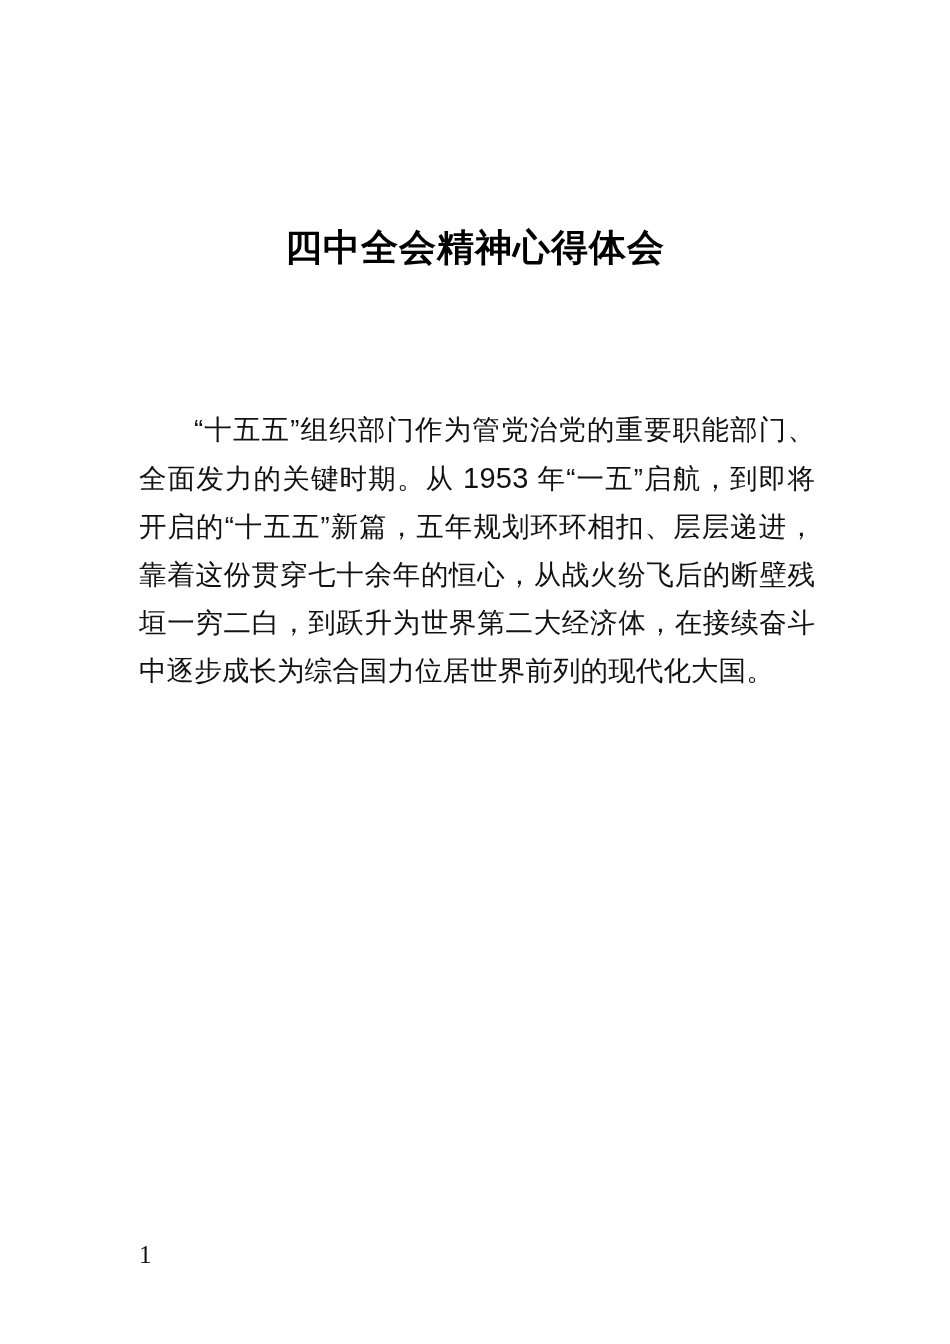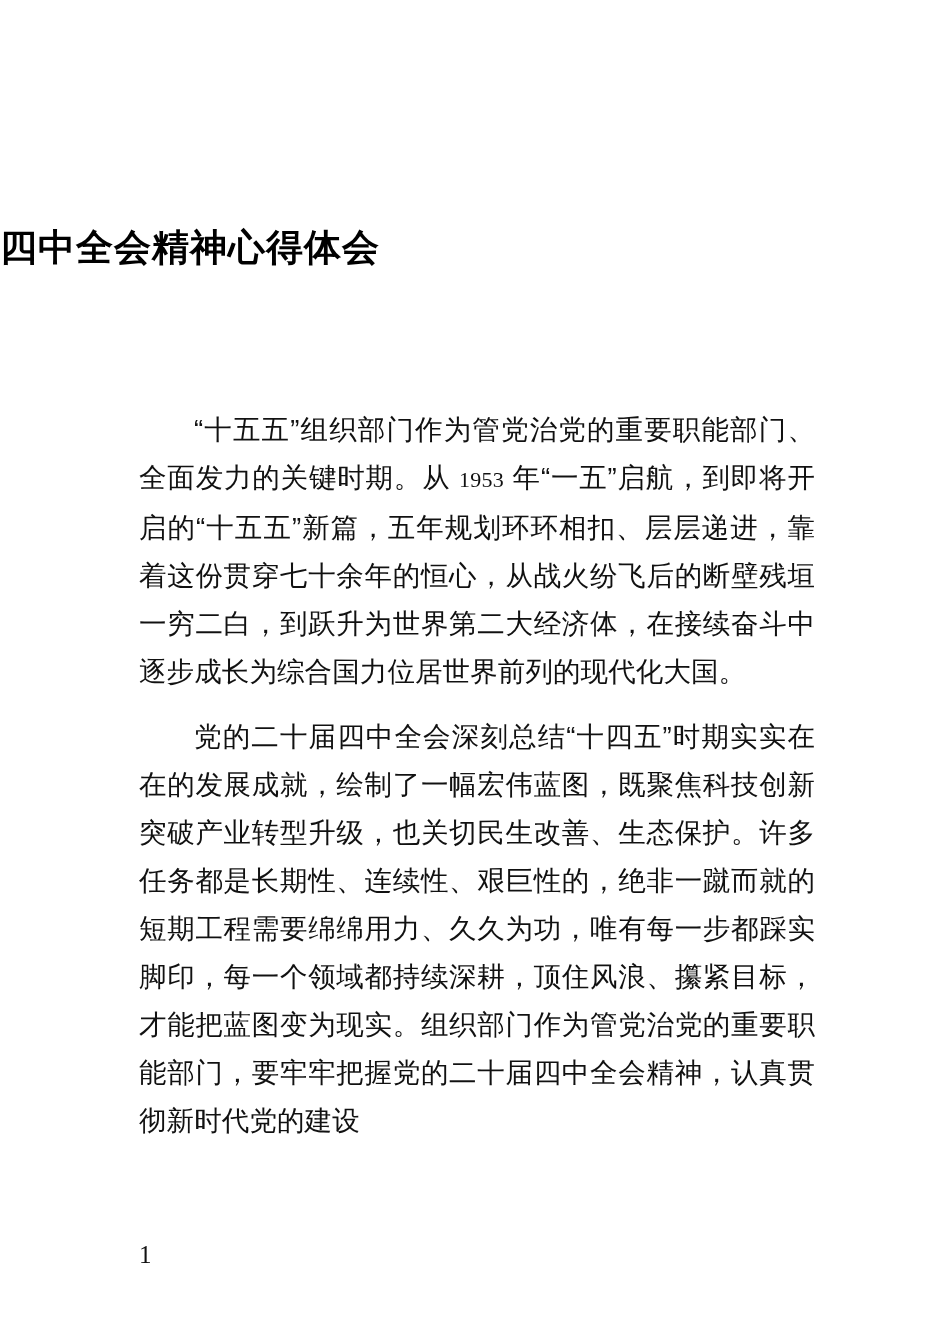--- a/index.html
+++ b/index.html
@@ -25,21 +25,21 @@
     height: 1344px;
     background: #ffffff;
   }
 
   
   .doc-title {
     position: absolute;
     left: 0;
     top: 196px;
     width: 950px;
-    text-align: left;
+    text-align: center;
     font-family: "Liberation Serif", "DejaVu Serif", serif;
     font-weight: bold;
     font-size: 37px;
     line-height: 54px;
     letter-spacing: 1px;
     color: #000000;
     white-space: nowrap;
   }
 
   
@@ -59,22 +59,22 @@
     text-justify: inter-ideograph;
     text-indent: 2em;
     margin: 0 0 17px 0;
     letter-spacing: 0.1px;
     word-break: break-all;
   }
   .para:last-child { margin-bottom: 0; }
 
   
   .num {
-    font-family: Liberation Serif, serif;
-    font-size: 22px;
+    font-family: Liberation Sans, sans-serif;
+    font-size: 29px;
     letter-spacing: 0.3px;
   }
 
   
   .page-number {
     position: absolute;
     left: 139px;
     top: 1240px;
     font-family: "Liberation Serif", "DejaVu Serif", serif;
     font-size: 25px;
@@ -86,19 +86,18 @@
 <body>
 
 <div class="page">
 
   <h1 class="doc-title">四中全会精神心得体会</h1>
 
   <div class="body-block">
 
     <p class="para"><span>“十五五”组织部门作为管党治党的重要职能部门、全面发力的关键时期。从 </span><span class="num">1953</span><span> 年“一五”启航，到即将开启的“十五五”新篇，五年规划环环相扣、层层递进，靠着这份贯穿七十余年的恒心，从战火纷飞后的断壁残垣一穷二白，到跃升为世界第二大经济体，在接续奋斗中逐步成长为综合国力位居世界前列的现代化大国。</span></p>
 
-    <p class="para">党的二十届四中全会深刻总结“十四五”时期实实在在的发展成就，绘制了一幅宏伟蓝图，既聚焦科技创新突破产业转型升级，也关切民生改善、生态保护。许多任务都是长期性、连续性、艰巨性的，绝非一蹴而就的短期工程需要绵绵用力、久久为功，唯有每一步都踩实脚印，每一个领域都持续深耕，顶住风浪、攥紧目标，才能把蓝图变为现实。组织部门作为管党治党的重要职能部门，要牢牢把握党的二十届四中全会精神，认真贯彻新时代党的建设</p>
 
   </div>
 
   <div class="page-number">1</div>
 
 </div>
 
 </body></html>

